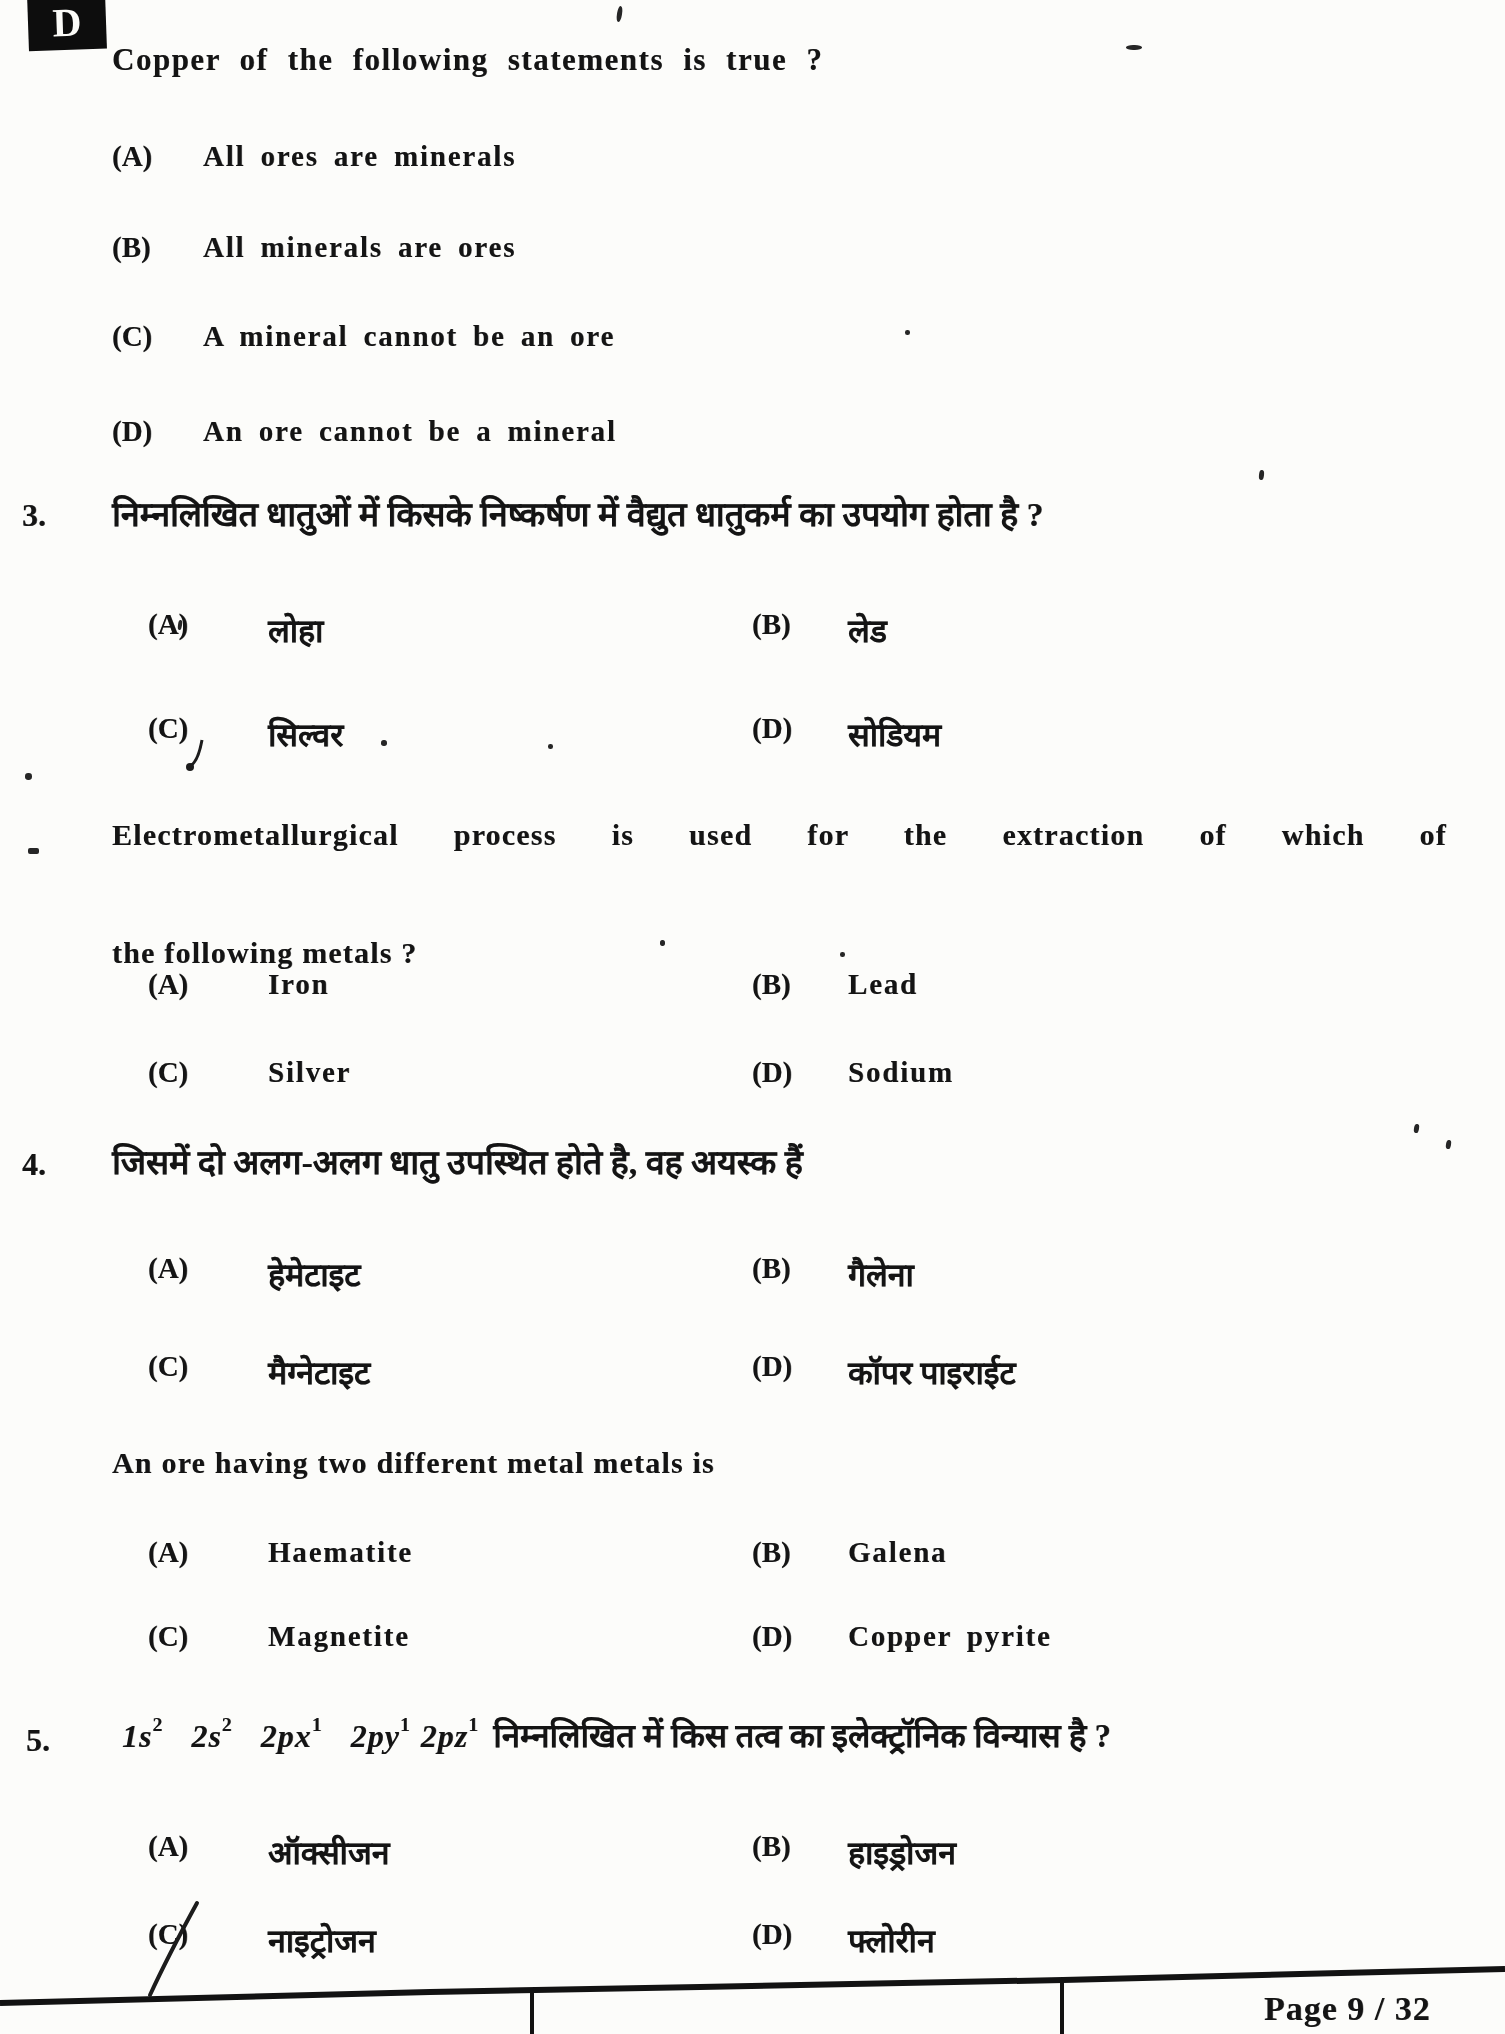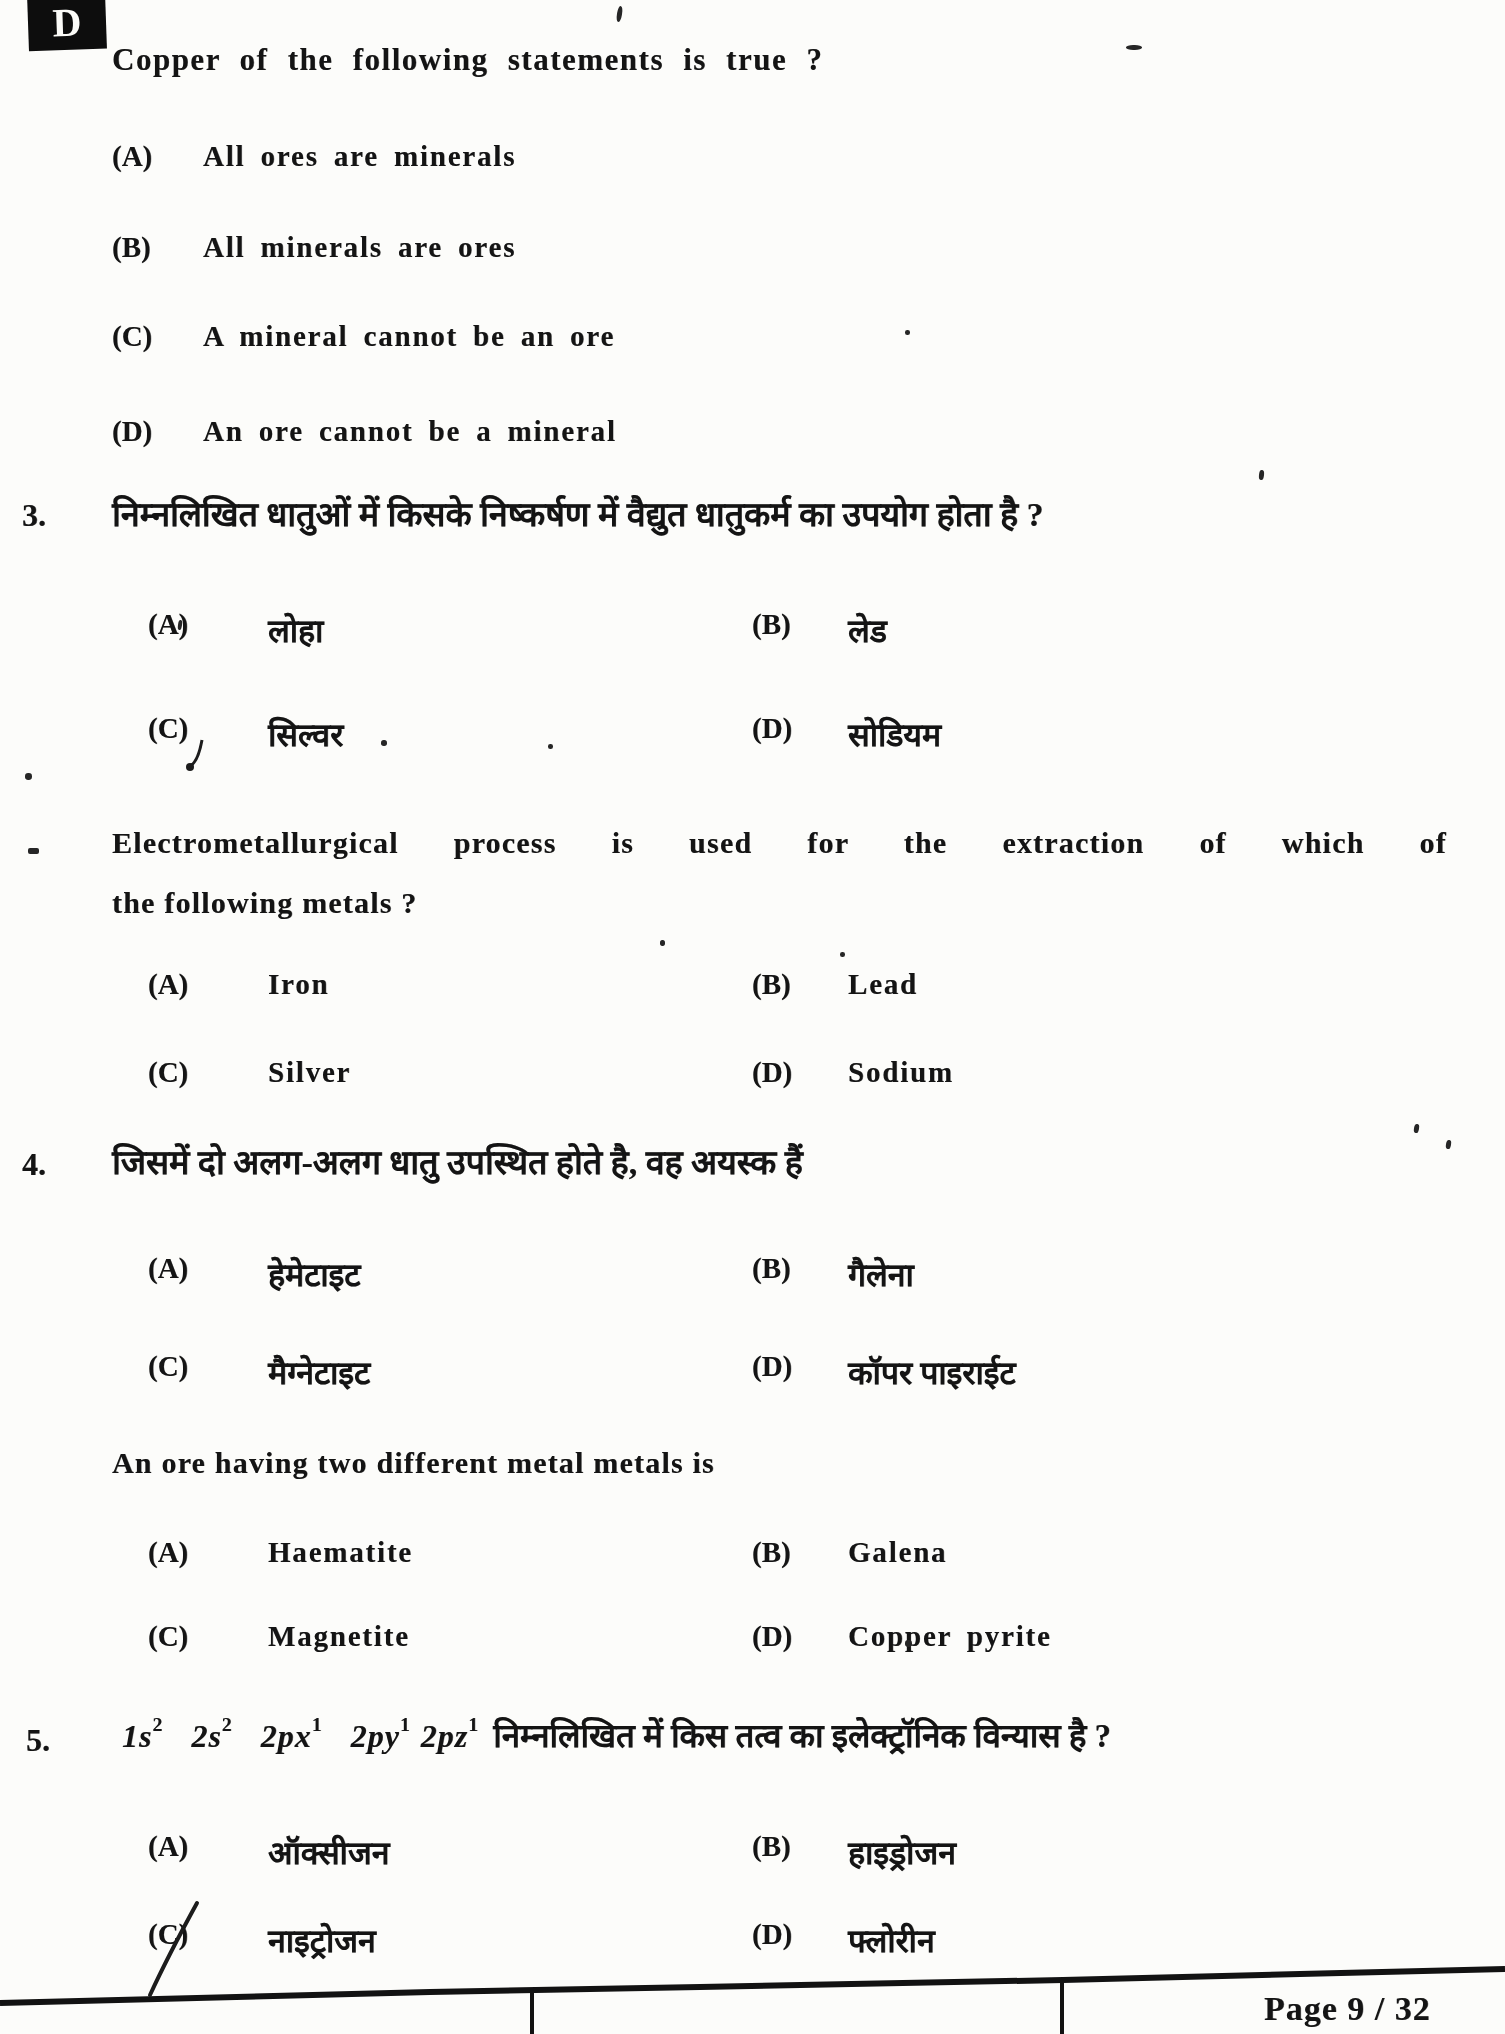--- a/index.html
+++ b/index.html
@@ -83,22 +83,22 @@
     <span class="opt-label lbl2">(B)</span>
     <span class="opt-hi txt2">लेड</span>
   </div>
   <div class="row" style="top:712px">
     <span class="opt-label lbl1">(C)</span>
     <span class="opt-hi txt1">सिल्वर</span>
     <span class="opt-label lbl2">(D)</span>
     <span class="opt-hi txt2">सोडियम</span>
   </div>
 
-  <div class="abs en-q-wrap just" style="left:112px;top:818px;width:1335px;margin-top:8px;">Electrometallurgical process is used for the extraction of which of</div>
-  <div class="abs en-q-wrap" style="left:112px;top:886px;">the following metals ?</div>
+  <div class="abs en-q-wrap just" style="left:112px;top:818px;width:1335px;">Electrometallurgical process is used for the extraction of which of</div>
+  <div class="abs en-q-wrap" style="left:112px;top:936px;">the following metals ?</div>
 
   <div class="row" style="top:968px">
     <span class="opt-label lbl1">(A)</span>
     <span class="opt-en txt1">Iron</span>
     <span class="opt-label lbl2">(B)</span>
     <span class="opt-en txt2">Lead</span>
   </div>
   <div class="row" style="top:1056px">
     <span class="opt-label lbl1">(C)</span>
     <span class="opt-en txt1">Silver</span>

